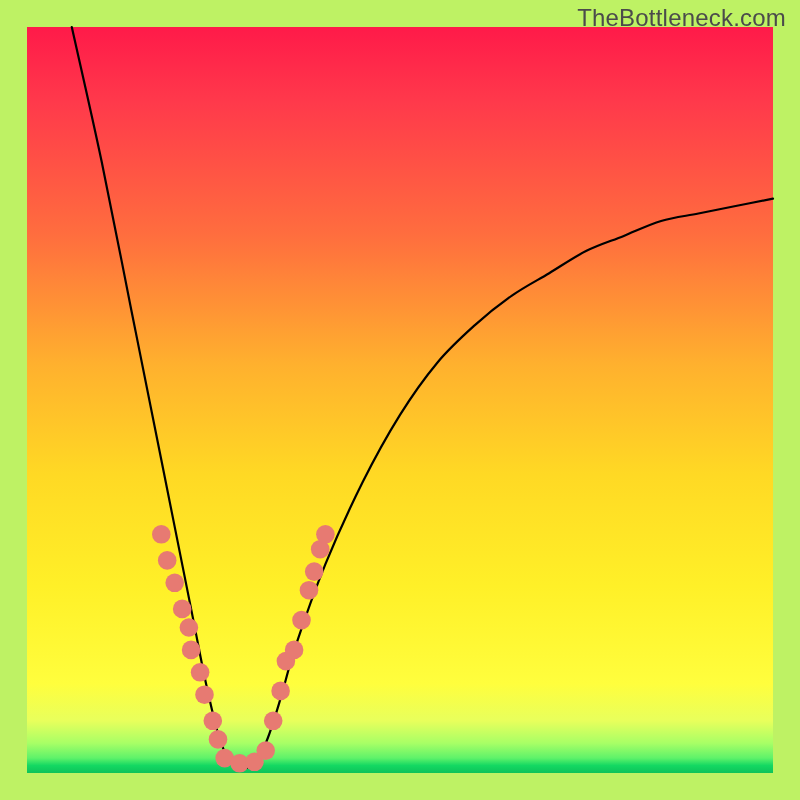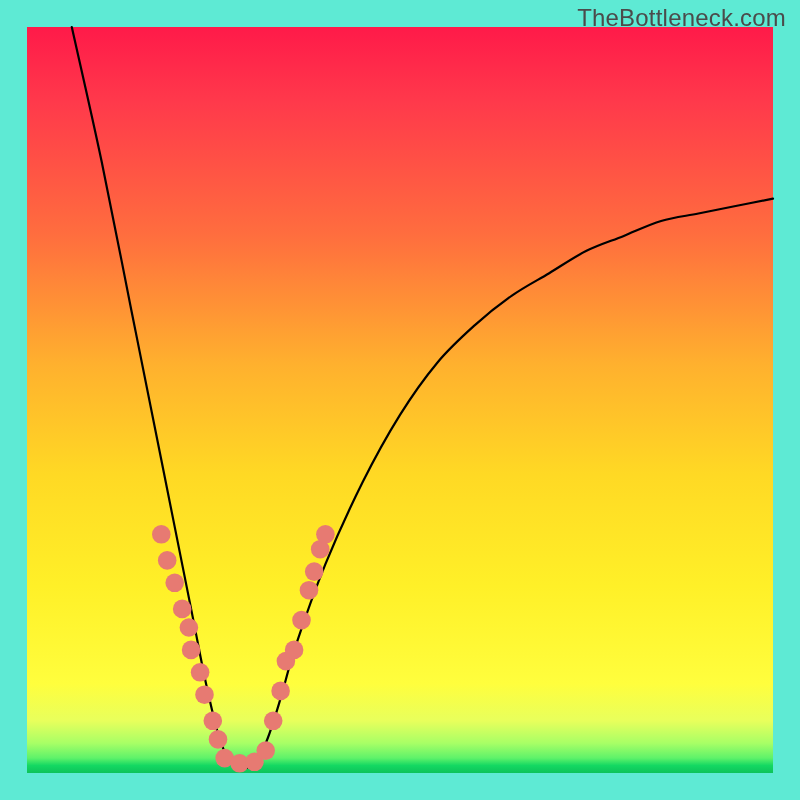--- a/index.html
+++ b/index.html
@@ -8,21 +8,21 @@
     width: 800px;
     height: 800px;
     overflow: hidden;
     background: #000;
     font-family: Arial, Helvetica, sans-serif;
   }
   .frame {
     position: relative;
     width: 800px;
     height: 800px;
-    background: #5eead4;
+    background: #bef264;
   }
   .plot-area {
     position: absolute;
     left: 27px;
     top: 27px;
     width: 746px;
     height: 746px;
     
     background: linear-gradient(
       to bottom,

